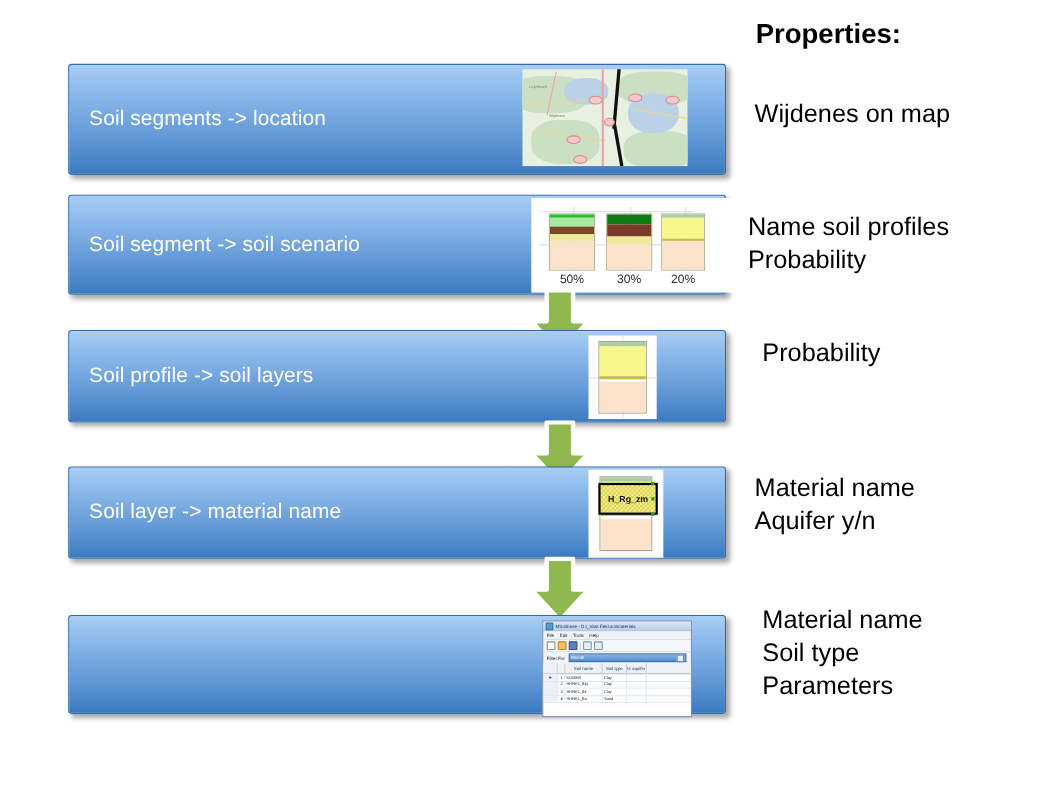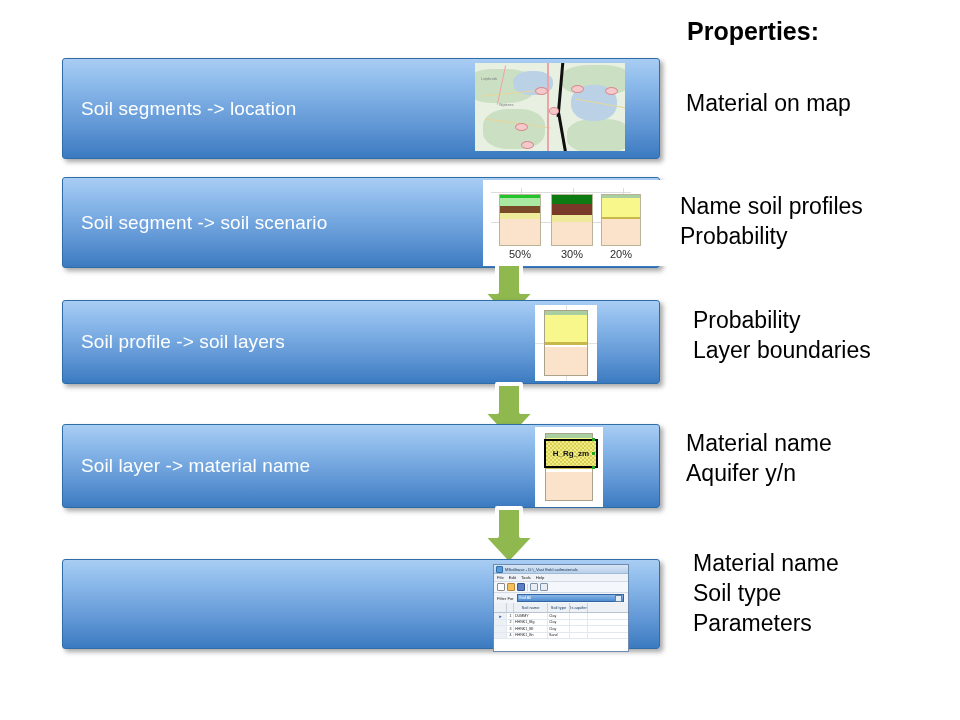--- a/index.html
+++ b/index.html
@@ -496,31 +496,30 @@
         <div class="c-type">Sand</div>
         <div class="c-aq"></div>
       </div>
     </div>
   </div>
 </div>
 
 <div class="props-title" style="left:687px; top:17px;">Properties:</div>
 
 <div class="prop-block" style="left:686px; top:88px;">
-  <div>Material on map</div>
+  <div>Wijdenes on map</div>
 </div>
 
 <div class="prop-block" style="left:680px; top:191px;">
   <div>Name soil profiles</div>
   <div>Probability</div>
 </div>
 
 <div class="prop-block" style="left:693px; top:305px;">
   <div>Probability</div>
-  <div>Layer boundaries</div>
 </div>
 
 <div class="prop-block" style="left:686px; top:428px;">
   <div>Material name</div>
   <div>Aquifer y/n</div>
 </div>
 
 <div class="prop-block" style="left:693px; top:548px;">
   <div>Material name</div>
   <div>Soil type</div>

